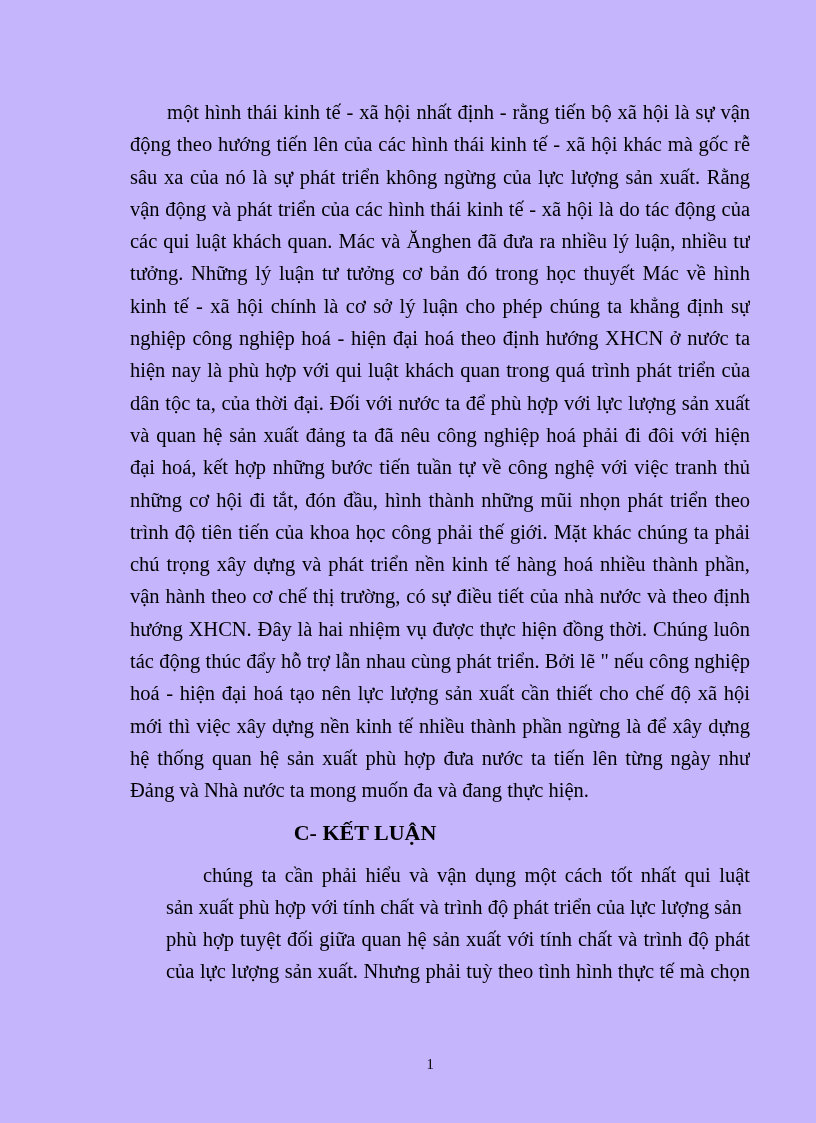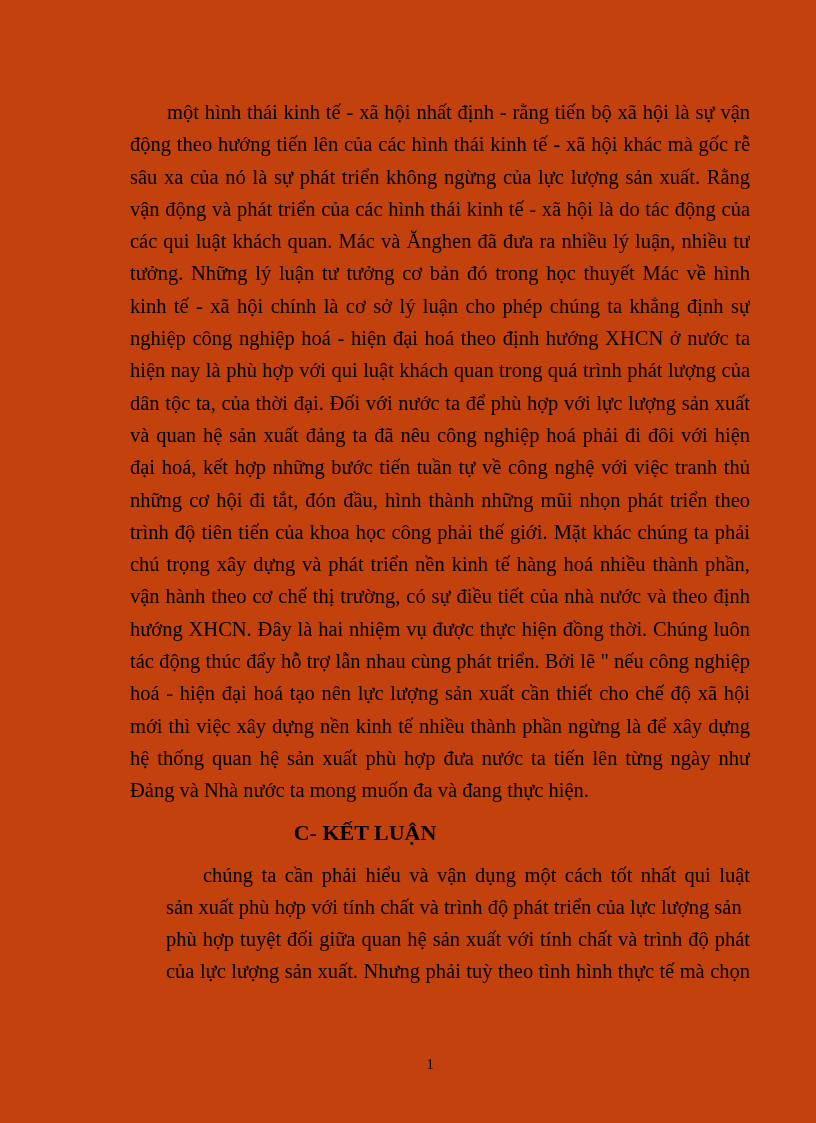--- a/index.html
+++ b/index.html
@@ -1,20 +1,20 @@
 <!DOCTYPE html>
 <html><head>
 <meta charset="utf-8">
 <style>
   html, body { margin: 0; padding: 0; background: #ffffff; }
   .page {
     position: relative;
     width: 816px;
     height: 1123px;
-    background: #c2410c;
+    background: #c4b5fd;
     color: #000000;
     font-family: "Liberation Serif", "DejaVu Serif", serif;
     overflow: hidden;
   }
   .text-block {
     position: absolute;
     left: 130px;
     top: 96px;
     width: 620px;
   }
@@ -61,21 +61,21 @@
   <div class="text-block">
     <div class="paragraph">
         <div class="line indent">một hình thái kinh tế - xã hội nhất định - rằng tiến bộ xã hội là sự vận</div>
         <div class="line">động theo hướng tiến lên của các hình thái kinh tế - xã hội khác mà gốc rễ</div>
         <div class="line">sâu xa của nó là sự phát triển không ngừng của lực lượng sản xuất. Rằng sự</div>
         <div class="line">vận động và phát triển của các hình thái kinh tế - xã hội là do tác động của</div>
         <div class="line">các qui luật khách quan. Mác và Ănghen đã đưa ra nhiều lý luận, nhiều tư</div>
         <div class="line">tưởng. Những lý luận tư tưởng cơ bản đó trong học thuyết Mác về hình thái</div>
         <div class="line">kinh tế - xã hội chính là cơ sở lý luận cho phép chúng ta khẳng định sự</div>
         <div class="line">nghiệp công nghiệp hoá - hiện đại hoá theo định hướng XHCN ở nước ta</div>
-        <div class="line">hiện nay là phù hợp với qui luật khách quan trong quá trình phát lượng của</div>
+        <div class="line">hiện nay là phù hợp với qui luật khách quan trong quá trình phát triển của</div>
         <div class="line">dân tộc ta, của thời đại. Đối với nước ta để phù hợp với lực lượng sản xuất</div>
         <div class="line">và quan hệ sản xuất đảng ta đã nêu công nghiệp hoá phải đi đôi với hiện</div>
         <div class="line">đại hoá, kết hợp những bước tiến tuần tự về công nghệ với việc tranh thủ</div>
         <div class="line">những cơ hội đi tắt, đón đầu, hình thành những mũi nhọn phát triển theo</div>
         <div class="line">trình độ tiên tiến của khoa học công phải thế giới. Mặt khác chúng ta phải</div>
         <div class="line">chú trọng xây dựng và phát triển nền kinh tế hàng hoá nhiều thành phần,</div>
         <div class="line">vận hành theo cơ chế thị trường, có sự điều tiết của nhà nước và theo định</div>
         <div class="line">hướng XHCN. Đây là hai nhiệm vụ được thực hiện đồng thời. Chúng luôn</div>
         <div class="line">tác động thúc đẩy hỗ trợ lẫn nhau cùng phát triển. Bởi lẽ " nếu công nghiệp</div>
         <div class="line">hoá - hiện đại hoá tạo nên lực lượng sản xuất cần thiết cho chế độ xã hội</div>

